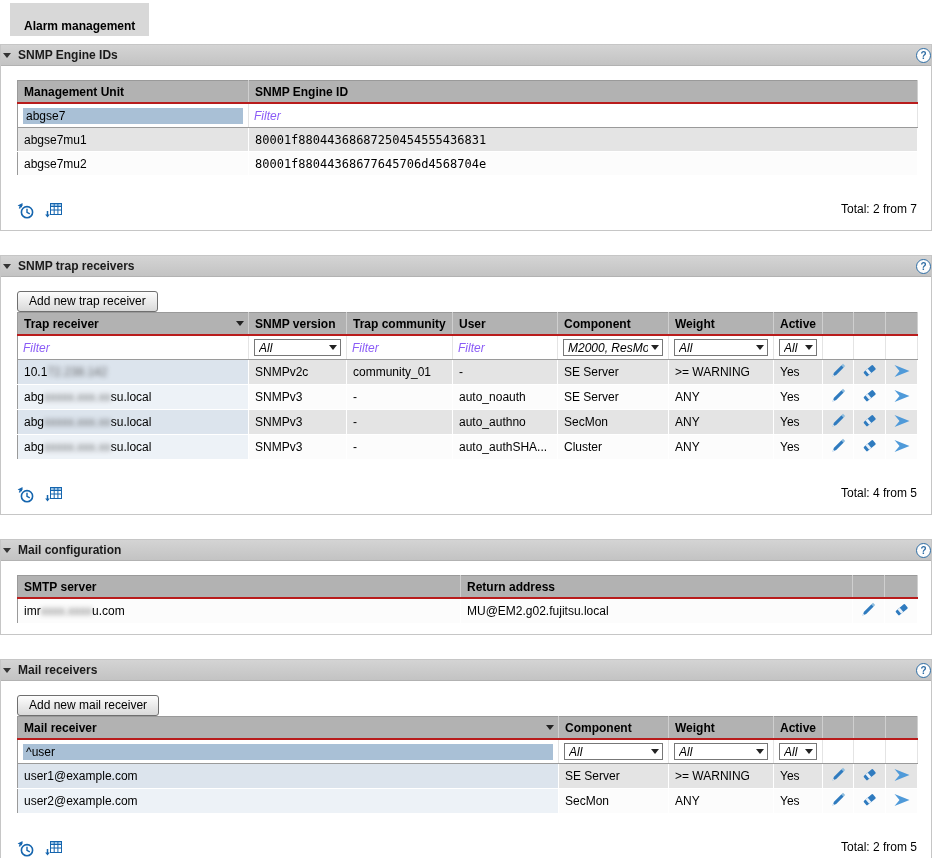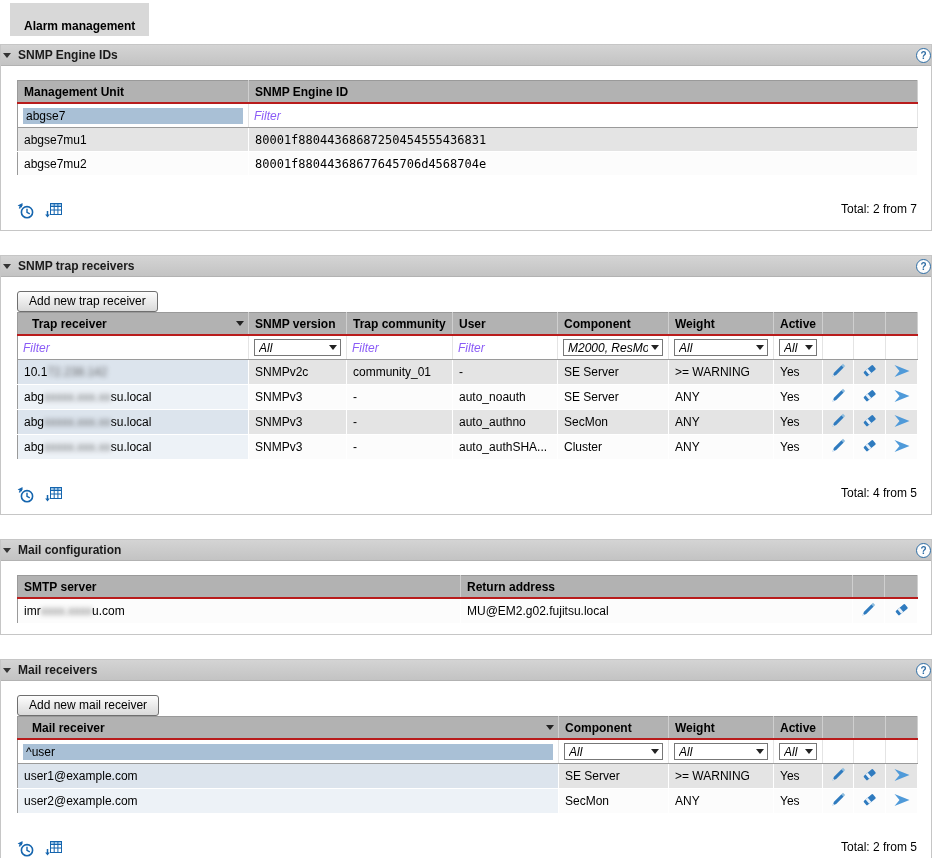--- a/index.html
+++ b/index.html
@@ -10,21 +10,21 @@
   .tri-collapse{width:0;height:0;border-left:4px solid transparent;border-right:4px solid transparent;border-top:5px solid #333;margin:0 7px 0 2px;}
   .panel-title{font-weight:bold;color:#1a1a1a;}
   .help{margin-left:auto;width:13px;height:13px;border:1px solid #2e6da4;border-radius:50%;color:#2e6da4;font-weight:bold;font-size:10px;line-height:13px;text-align:center;cursor:pointer;background:#fdfdfd;}
   .panel-body{padding:14px 14px 10px 16px;}
   .btn{display:inline-block;border:1px solid #6f6f6f;border-radius:3px;background:linear-gradient(#fdfdfd,#d9d9d9);padding:2px 11px 3px;font-size:12px;margin-bottom:0;cursor:pointer;}
   .btn.disabled{color:#9b9b9b;border-color:#b0b0b0;background:linear-gradient(#f5f5f5,#e7e7e7);cursor:default;}
   table.grid{border-collapse:collapse;table-layout:fixed;width:900px;border:1px solid #9a9a9a;font-size:12px;}
   table.grid th{background:#b2b2b2;text-align:left;font-weight:bold;padding:3px 6px;border-bottom:2px solid #b91c1c;border-right:1px solid #cfcfcf;height:15px;overflow:hidden;white-space:nowrap;}
   table.grid th.sorted{padding-right:4px;}
   th .th-flex{display:flex;align-items:center;}
-  th .th-flex .lbl{flex:1 1 auto;overflow:hidden;white-space:nowrap;margin-left:8px;}
+  th .th-flex .lbl{flex:1 1 auto;overflow:hidden;white-space:nowrap;}
   .tri-sort{width:0;height:0;border-left:4px solid transparent;border-right:4px solid transparent;border-top:5px solid #222;margin-left:4px;flex:0 0 auto;}
   tr.filter-row td{background:#fff;border-bottom:1px solid #9a9a9a;border-right:1px solid #e4e4e4;padding:2px 5px;height:19px;vertical-align:middle;overflow:hidden;white-space:nowrap;}
   .ph{font-style:italic;color:#8b5cf6;}
   .sel{display:block;background:#a9c0d6;padding:1px 3px;white-space:nowrap;overflow:hidden;}
   tr.dr td{padding:3px 6px;height:17px;border-bottom:1px solid #fff;border-right:1px solid #fff;vertical-align:middle;overflow:hidden;white-space:nowrap;}
   tr.r-odd td{background:#e4e4e4;}
   tr.r-even td{background:#fcfcfc;}
   tr.r-odd td.c-first{background:#dce4ed;}
   tr.r-even td.c-first{background:#edf2f7;}
   td.icon-cell{text-align:center;padding:2px 2px;}

